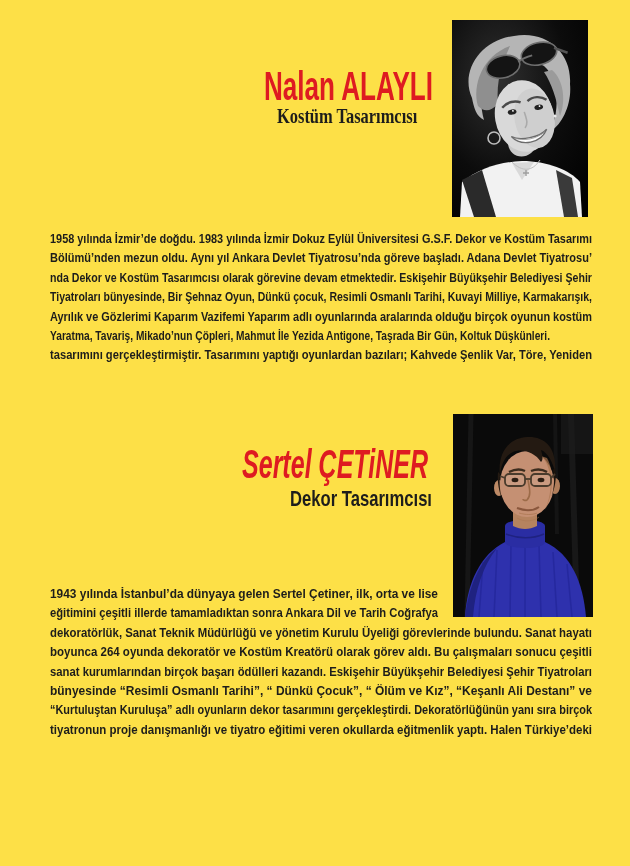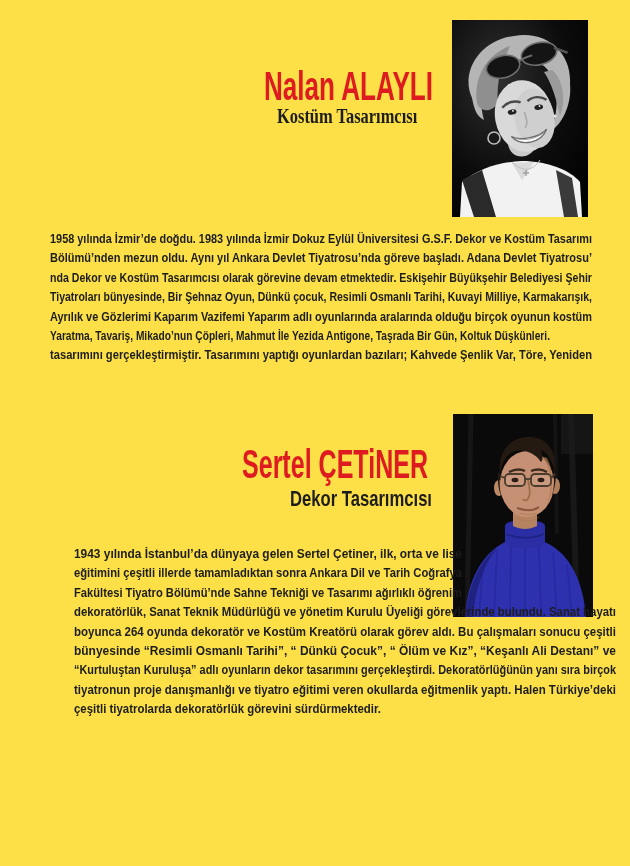--- a/index.html
+++ b/index.html
@@ -152,32 +152,31 @@
 
       <path d="M75,66 C77,76 78,82 74,86 C72,87 70,86 70,85" stroke="#9c6b48" stroke-width="1.6" fill="none"></path>
 
       <path d="M64,94 C72,97 80,97 86,93" stroke="#8a573c" stroke-width="2" fill="none"></path>
       <path d="M66,99 C73,101 79,101 84,99" stroke="#a9754f" stroke-width="1" fill="none" opacity="0.7"></path>
 
       <path d="M64,104 C70,108 80,108 86,103" stroke="#a9754f" stroke-width="1" fill="none" opacity="0.5"></path>
     </svg>
   </div>
 
-  <div class="title-line t-main" style="left:242px; top:444px;">
+  <div class="title-line t-main" style="left:242px; top:444px;font-style:italic;">
     <span style="transform: scaleX(0.610712);">Sertel ÇETiNER</span>
   </div>
   <div class="title-line t-sub" style="left:290px; top:488px;">
     <span style="transform: scaleX(0.755633);">Dekor Tasarımcısı</span>
   </div>
 
-  <div class="bio" style="left:50px; top:544px;margin-left:24px;">
+  <div class="bio" style="left:50px; top:584px;">
     <div class="ln"><span style="transform: scaleX(0.914825);">1943 yılında İstanbul’da dünyaya gelen Sertel Çetiner, ilk, orta ve lise</span></div>
     <div class="ln"><span style="transform: scaleX(0.863421);">eğitimini çeşitli illerde tamamladıktan sonra Ankara Dil ve Tarih Coğrafya</span></div>
-    <div class="ln"><span style="transform: scaleX(0.860698);">Fakültesi Tiyatro Bölümü’nde Sahne Tekniği ve Tasarımı ağırlıklı öğrenim</span></div>
     <div class="ln"><span style="transform: scaleX(0.874855);">dekoratörlük, Sanat Teknik Müdürlüğü ve yönetim Kurulu Üyeliği görevlerinde bulundu. Sanat hayatı</span></div>
     <div class="ln"><span style="transform: scaleX(0.884695);">boyunca 264 oyunda dekoratör ve Kostüm Kreatörü olarak görev aldı. Bu çalışmaları sonucu çeşitli</span></div>
+    <div class="ln"><span style="transform: scaleX(0.86859);">sanat kurumlarından birçok başarı ödülleri kazandı. Eskişehir Büyükşehir Belediyesi Şehir Tiyatroları</span></div>
     <div class="ln"><span style="transform: scaleX(0.92057);">bünyesinde “Resimli Osmanlı Tarihi”, “ Dünkü Çocuk”, “ Ölüm ve Kız”, “Keşanlı Ali Destanı” ve</span></div>
     <div class="ln"><span style="transform: scaleX(0.840188);">“Kurtuluştan Kuruluşa” adlı oyunların dekor tasarımını gerçekleştirdi. Dekoratörlüğünün yanı sıra birçok</span></div>
     <div class="ln"><span style="transform: scaleX(0.884717);">tiyatronun proje danışmanlığı ve tiyatro eğitimi veren okullarda eğitmenlik yaptı. Halen Türkiye’deki</span></div>
-    <div class="ln"><span style="transform: scaleX(0.877966);">çeşitli tiyatrolarda dekoratörlük görevini sürdürmektedir.</span></div>
   </div>
 
 </div>
 
 </body></html>

